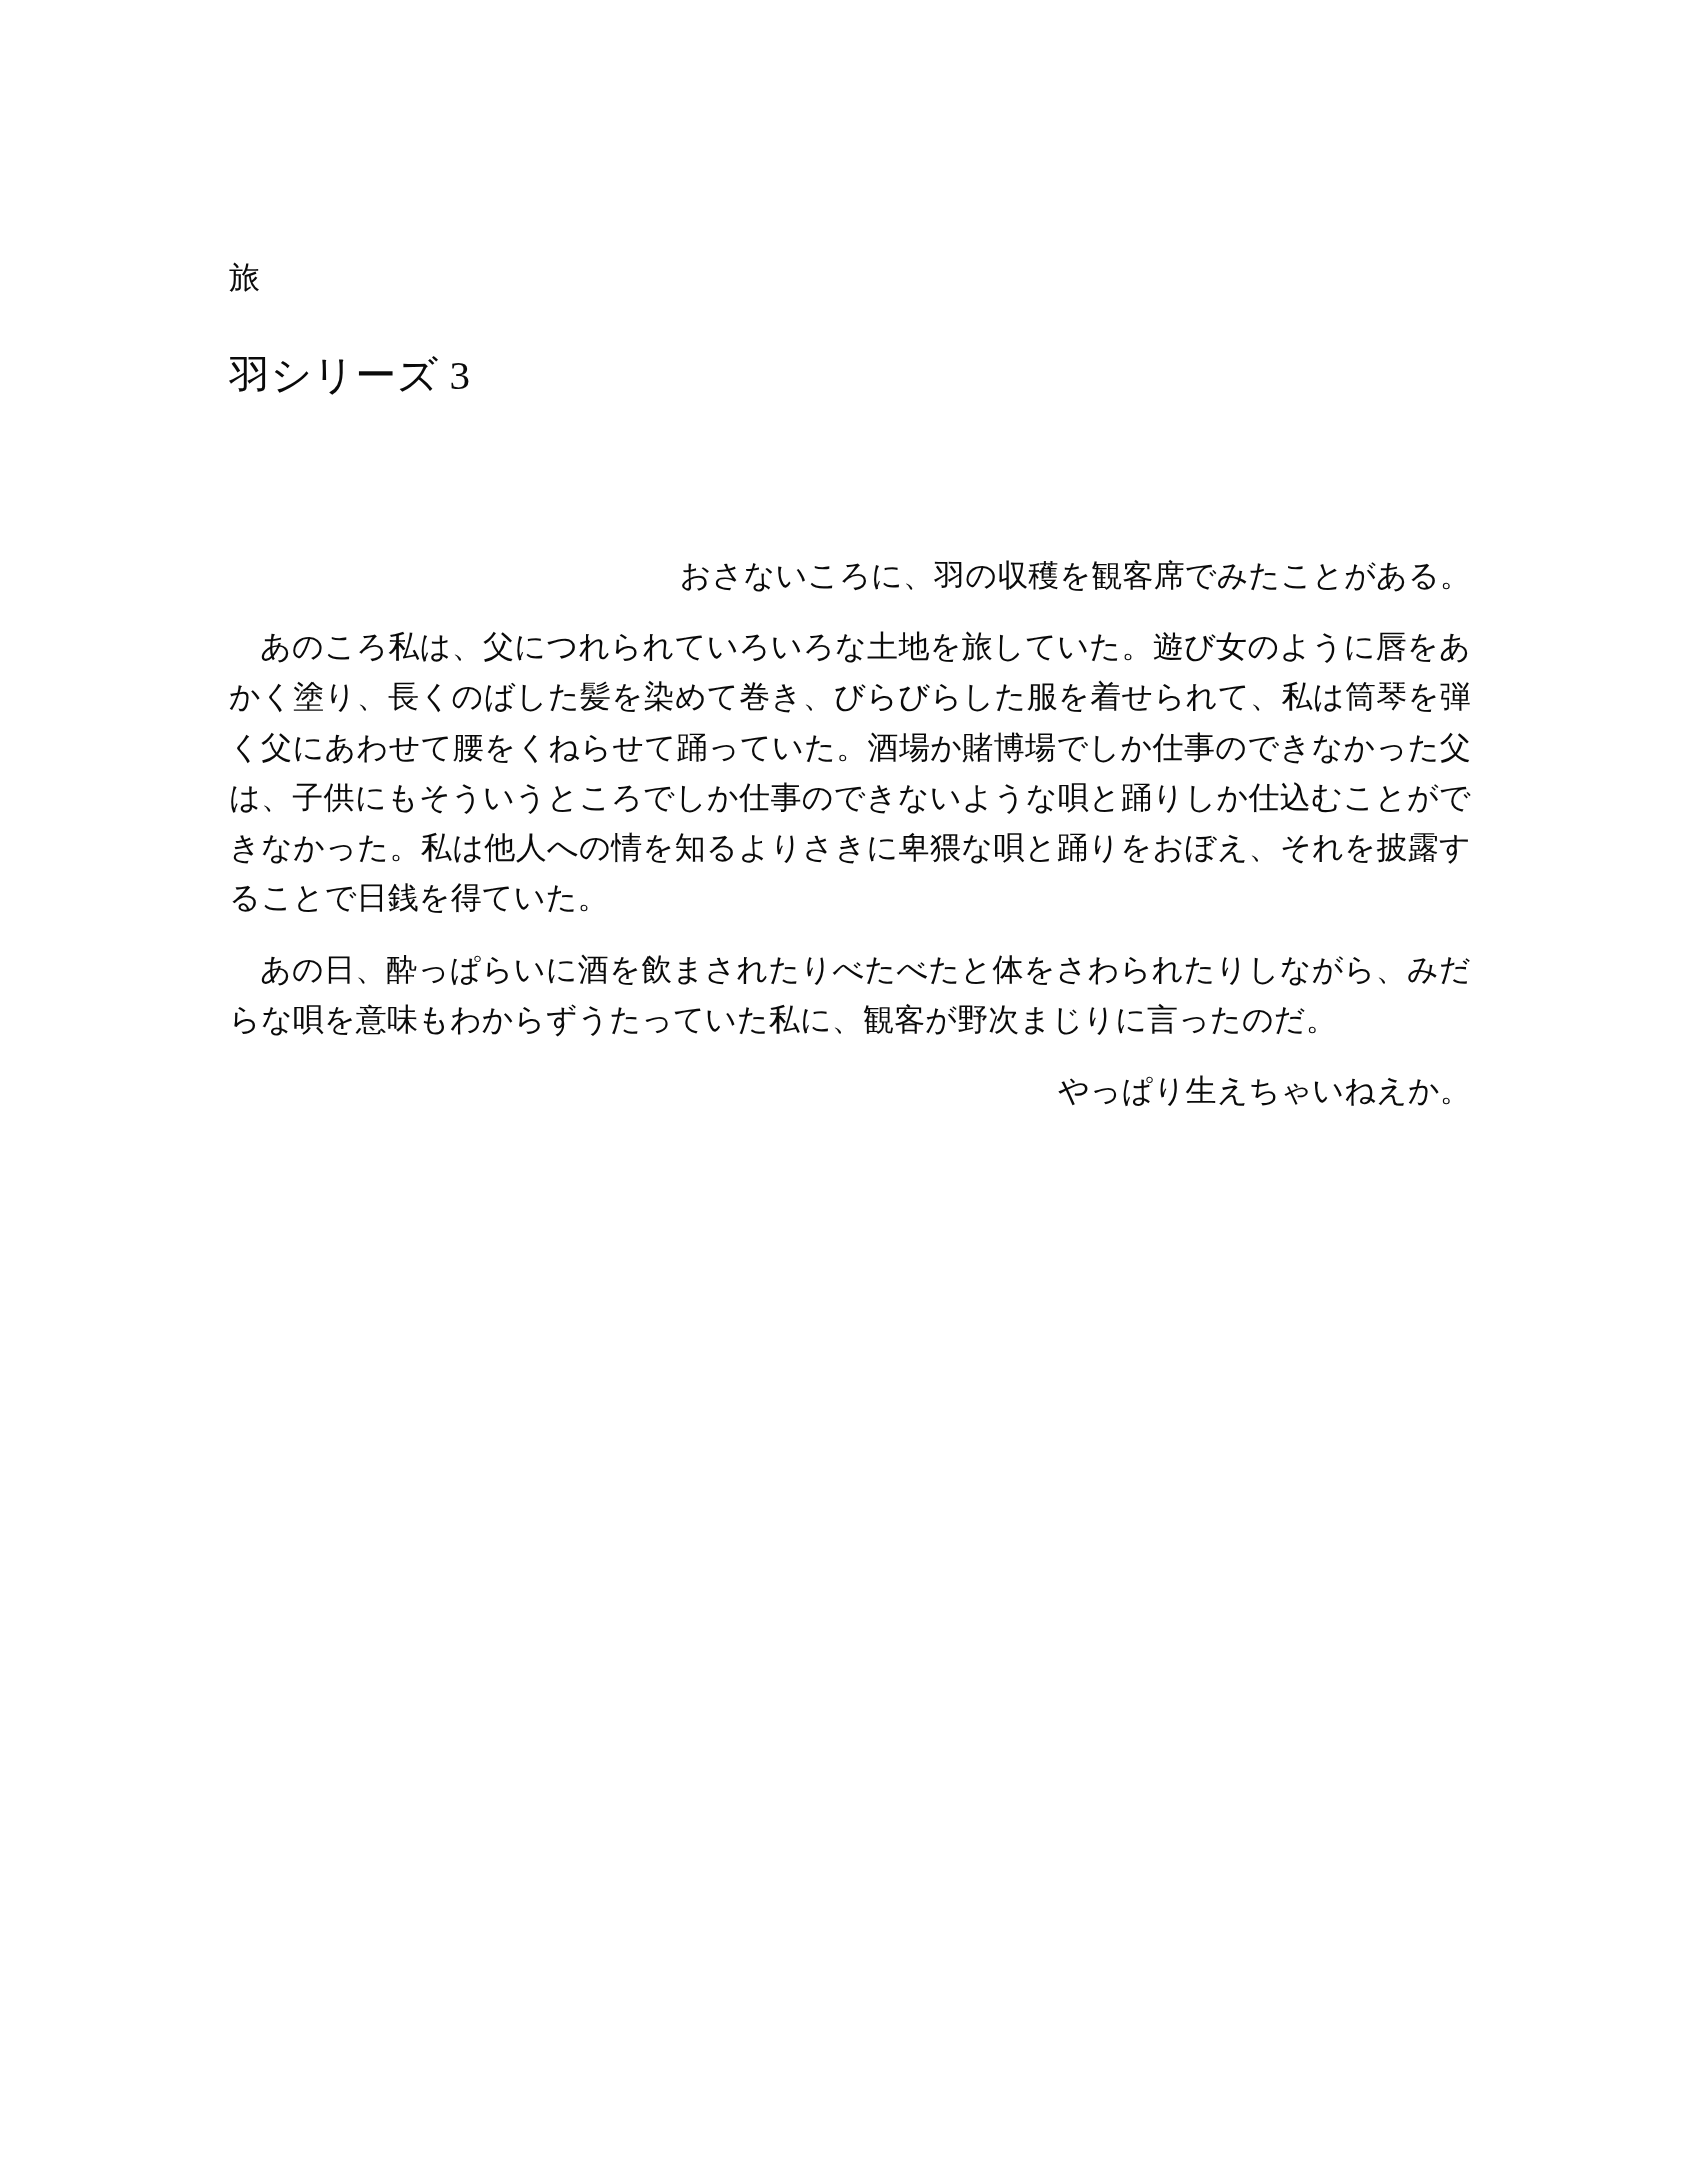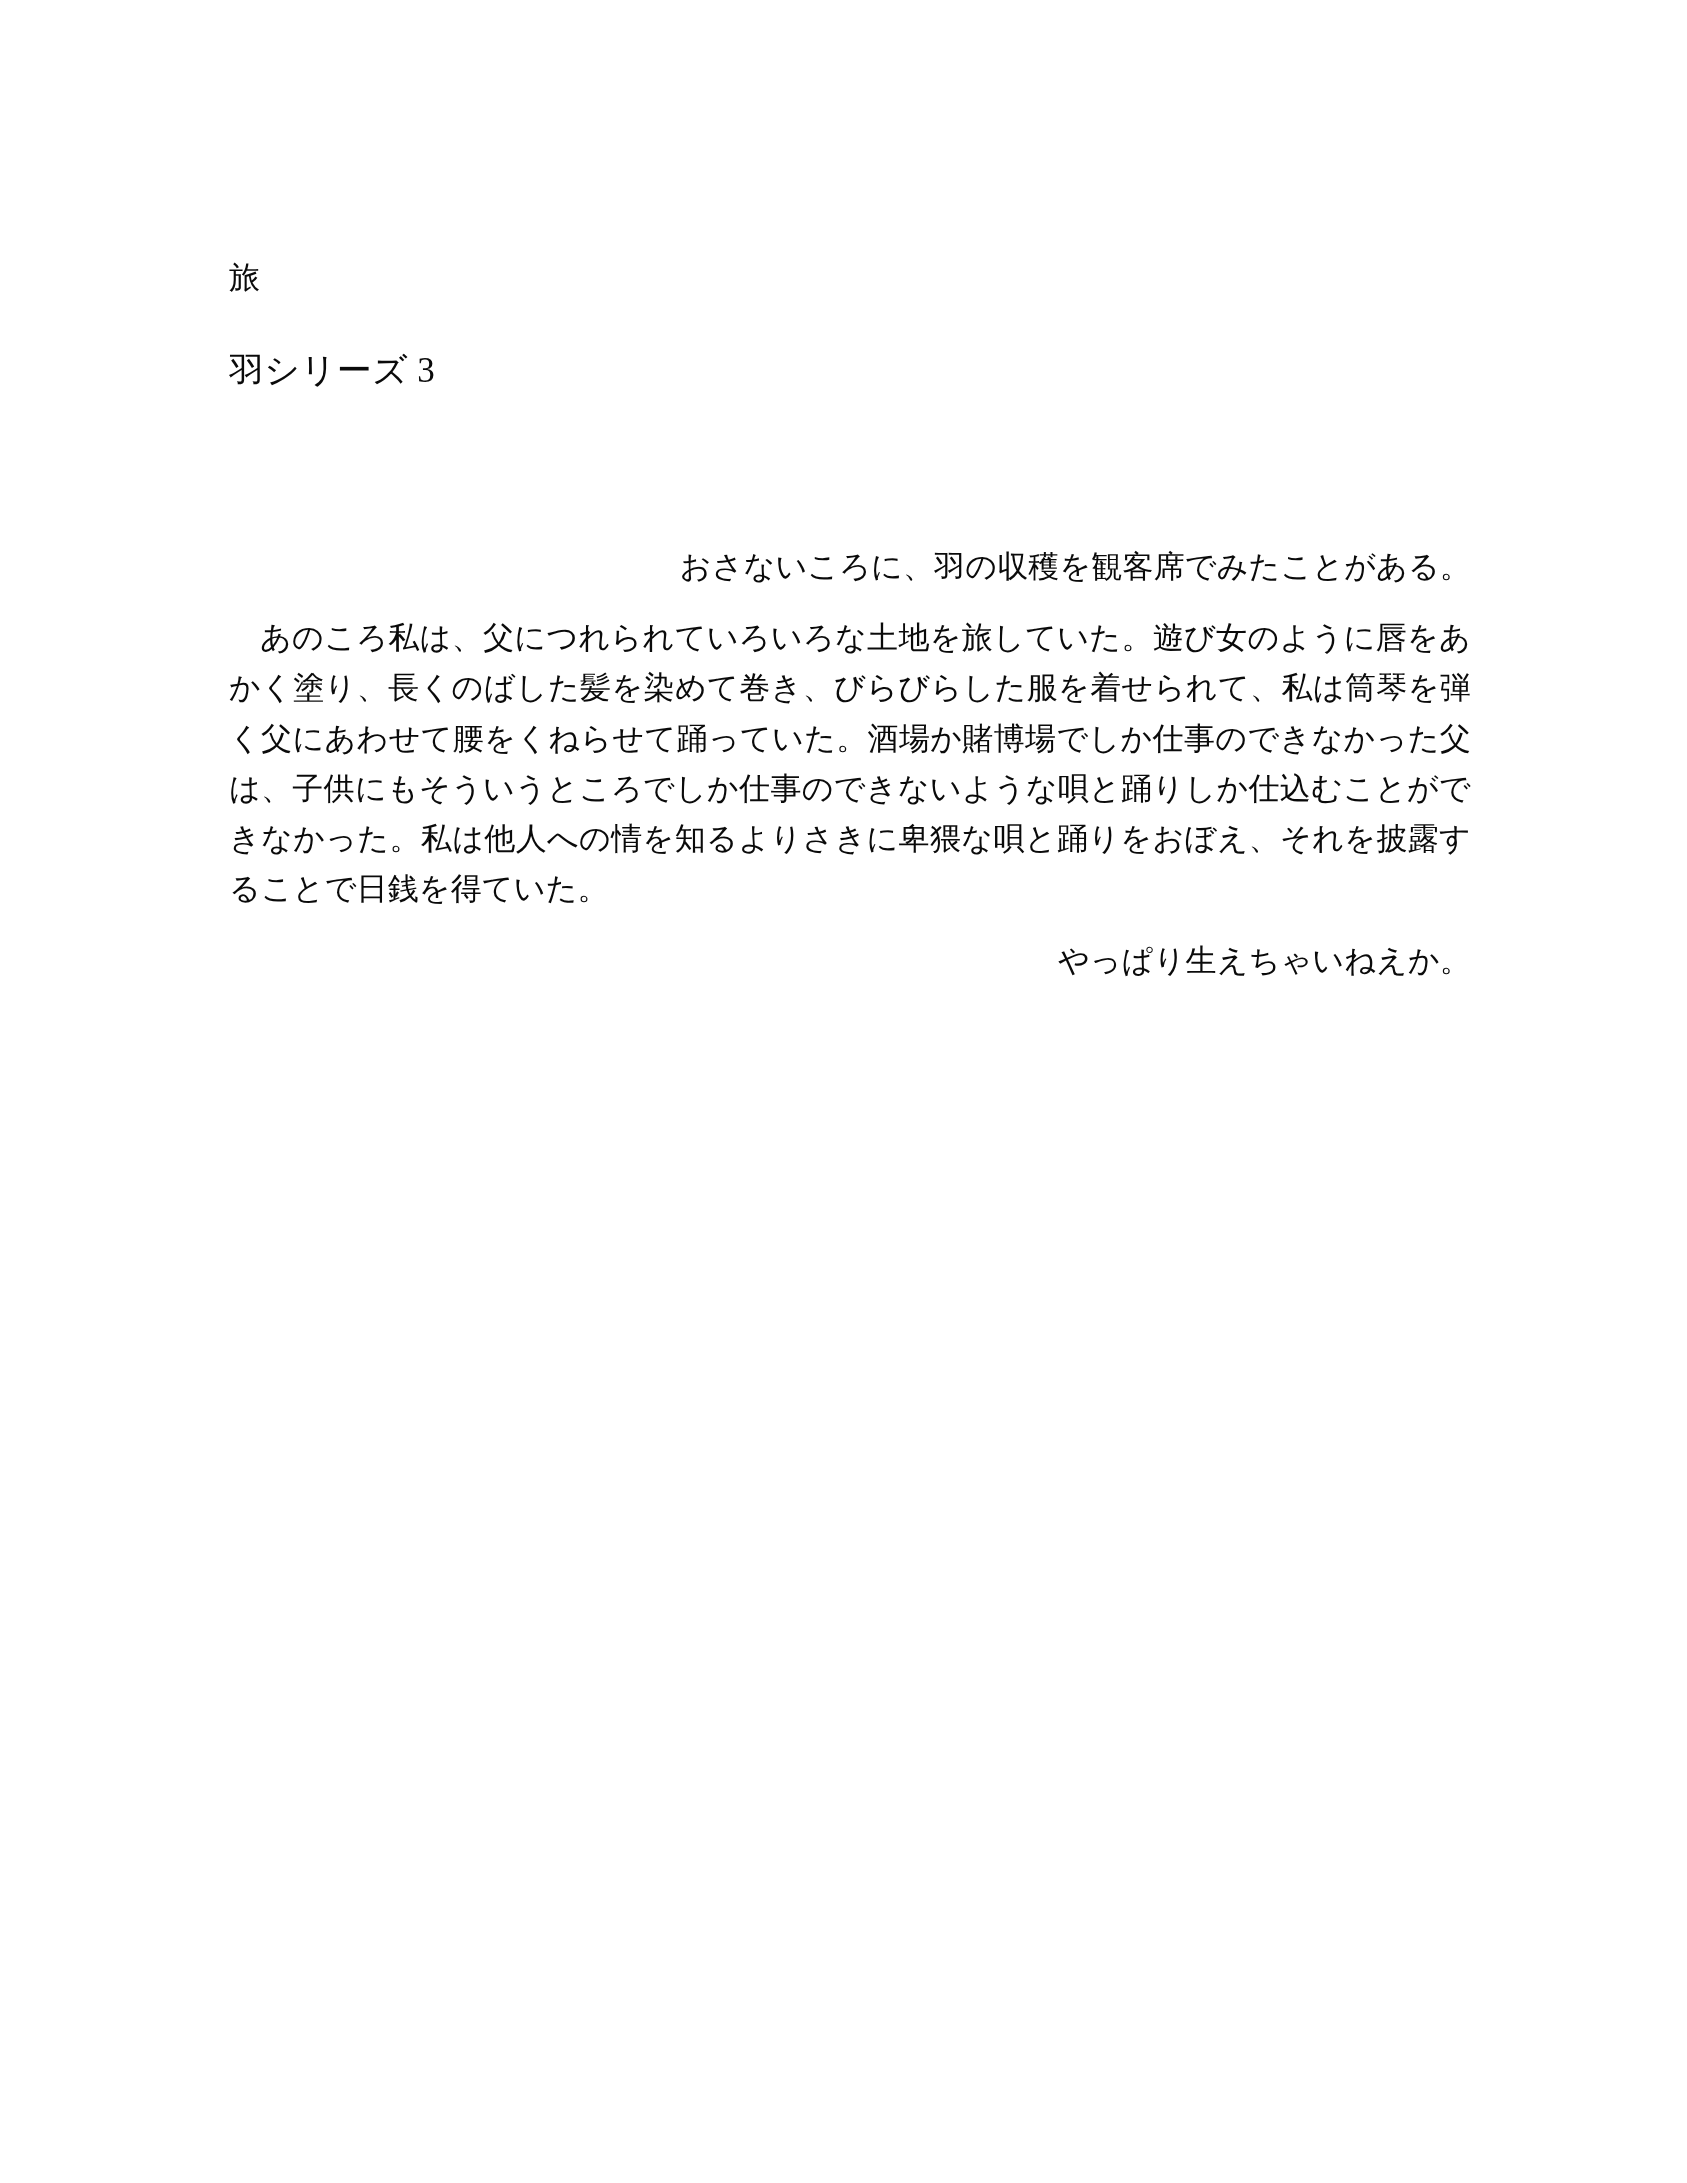--- a/index.html
+++ b/index.html
@@ -28,21 +28,21 @@
     width: 1242px;
   }
   .doc-title {
     font-size: 31px;
     line-height: 1.5;
     margin: 0 0 43px 0;
     font-weight: normal;
     letter-spacing: 0.01em;
   }
   .doc-subtitle {
-    font-size: 35px;
+    font-size: 41px;
     line-height: 1.5;
     margin: 0 0 31px 0;
     font-weight: normal;
     letter-spacing: 0.01em;
   }
   .body-block {
     margin-top: 145px;
   }
   p.para {
     font-size: 31px;
@@ -71,20 +71,21 @@
 <div class="page">
   <div class="content">
 
     <h1 class="doc-title">旅</h1>
 
     <div class="doc-subtitle">羽シリーズ 3</div>
 
     <div class="body-block">
       <p class="para no-justify">おさないころに、羽の収穫を観客席でみたことがある。</p>
       <p class="para">あのころ私は、父につれられていろいろな土地を旅していた。遊び女のように唇をあかく塗り、長くのばした髪を染めて巻き、びらびらした服を着せられて、私は筒琴を弾く父にあわせて腰をくねらせて踊っていた。酒場か賭博場でしか仕事のできなかった父は、子供にもそういうところでしか仕事のできないような唄と踊りしか仕込むことができなかった。私は他人への情を知るよりさきに卑猥な唄と踊りをおぼえ、それを披露することで日銭を得ていた。</p>
+      <p class="para">あの日、酔っぱらいに酒を飲まされたりべたべたと体をさわられたりしながら、みだらな唄を意味もわからずうたっていた私に、観客が野次まじりに言ったのだ。</p>
       <p class="para no-justify">やっぱり生えちゃいねえか。</p>
     </div>
 
     <div class="gap-block"></div>
 
     <div>
     </div>
 
   </div>
 </div>

